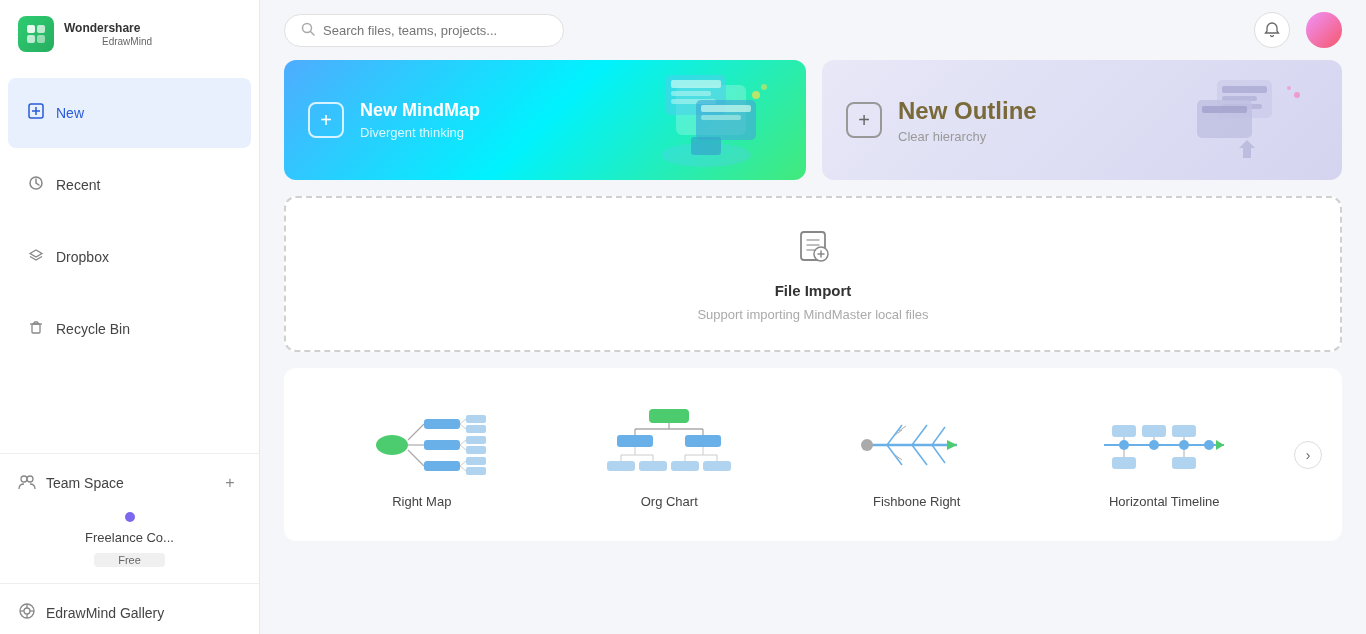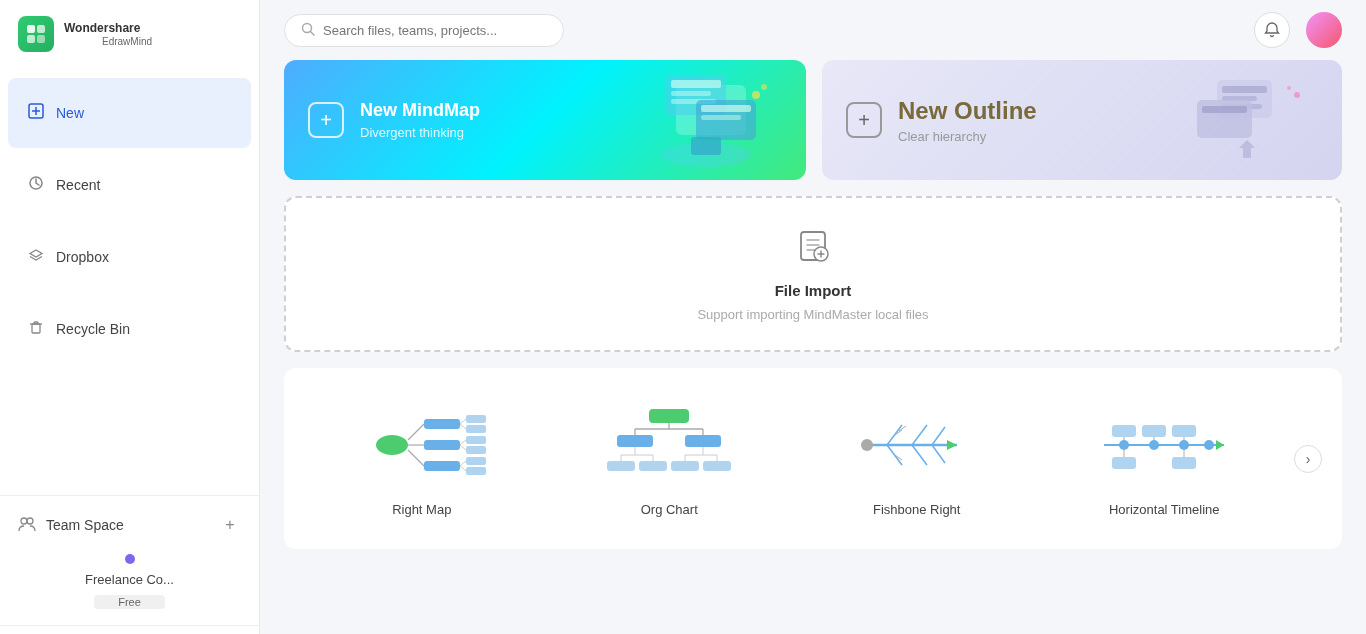--- a/index.html
+++ b/index.html
@@ -243,21 +243,21 @@
     }
     .templates-grid {
       display: flex;
       gap: 12px;
       align-items: flex-start;
     }
     .template-item {
       display: flex;
       flex-direction: column;
       align-items: center;
-      gap: 12px;
+      gap: 4px;
       cursor: pointer;
       padding: 12px;
       border-radius: 8px;
       flex: 1;
     }
     .template-thumb {
       width: 160px;
       height: 90px;
       display: flex;
       align-items: center;
@@ -358,20 +358,33 @@
   </div>
 
   <div class="team-item">
     <span class="team-dot"></span>
     <span class="team-name">Freelance Co...</span>
     <span class="free-badge">Free</span>
   </div>
 
   <div class="sidebar-divider"></div>
 
+  <div class="gallery-item">
+    <span class="gallery-icon">
+      <svg width="18" height="18" viewBox="0 0 18 18" fill="none">
+        <circle cx="9" cy="9" r="7" stroke="#888" stroke-width="1.3" fill="none"></circle>
+        <circle cx="9" cy="9" r="3" stroke="#888" stroke-width="1.3" fill="none"></circle>
+        <line x1="9" y1="2" x2="9" y2="6" stroke="#888" stroke-width="1.3"></line>
+        <line x1="9" y1="12" x2="9" y2="16" stroke="#888" stroke-width="1.3"></line>
+        <line x1="2" y1="9" x2="6" y2="9" stroke="#888" stroke-width="1.3"></line>
+        <line x1="12" y1="9" x2="16" y2="9" stroke="#888" stroke-width="1.3"></line>
+      </svg>
+    </span>
+    <span style="font-size:14px;color:#444;">EdrawMind Gallery</span>
+  </div>
 </aside>
 
 <main class="main">
 
   <div class="topbar">
     <div class="search-box">
       <span class="search-icon">
         <svg width="14" height="14" viewBox="0 0 14 14" fill="none">
           <circle cx="6" cy="6" r="4.5" stroke="#aaa" stroke-width="1.5"></circle>
           <line x1="9.5" y1="9.5" x2="13" y2="13" stroke="#aaa" stroke-width="1.5" stroke-linecap="round"></line>

